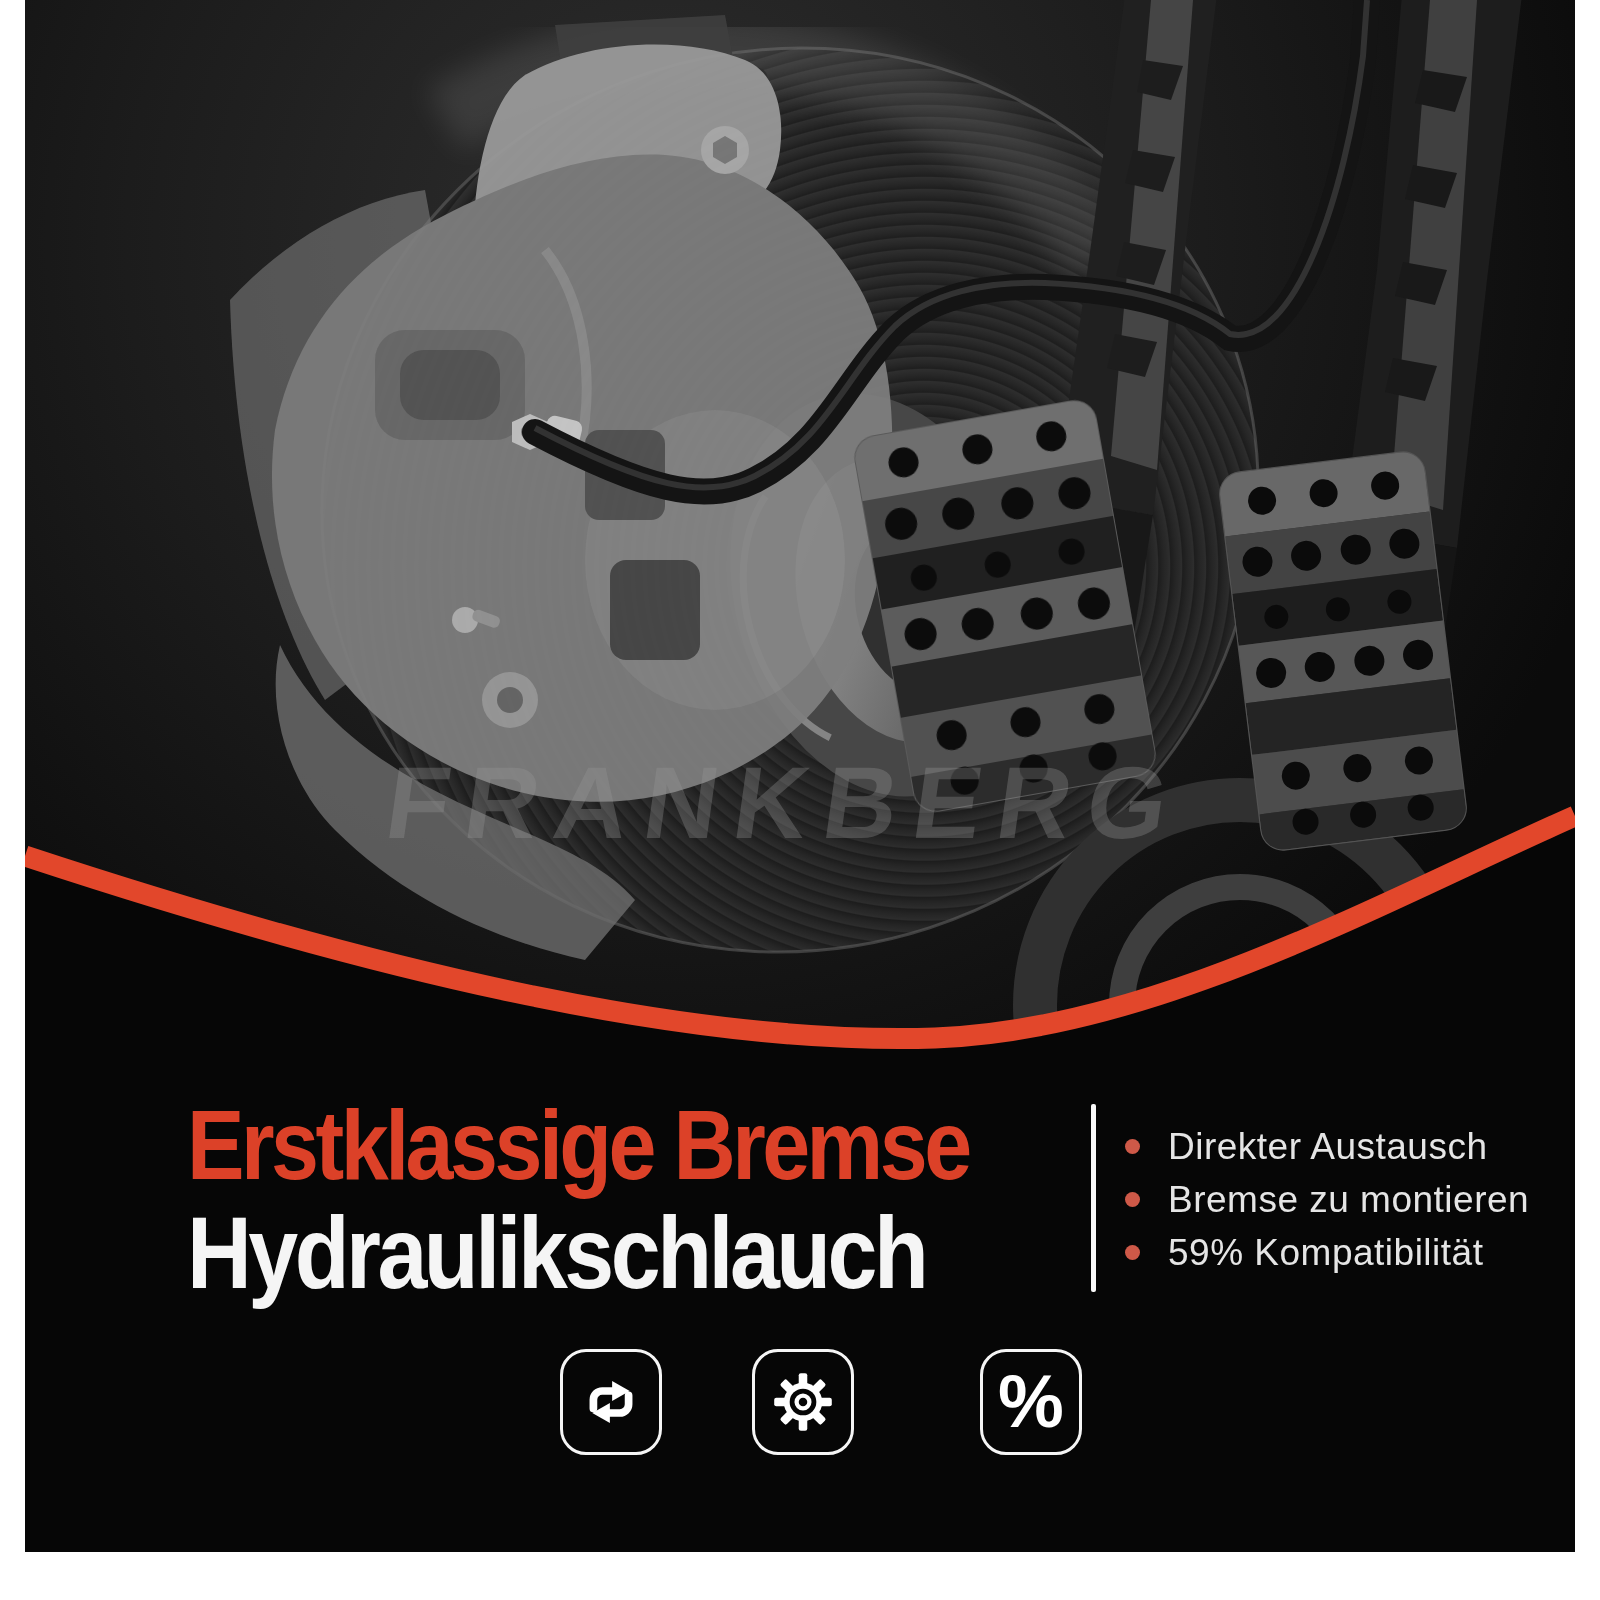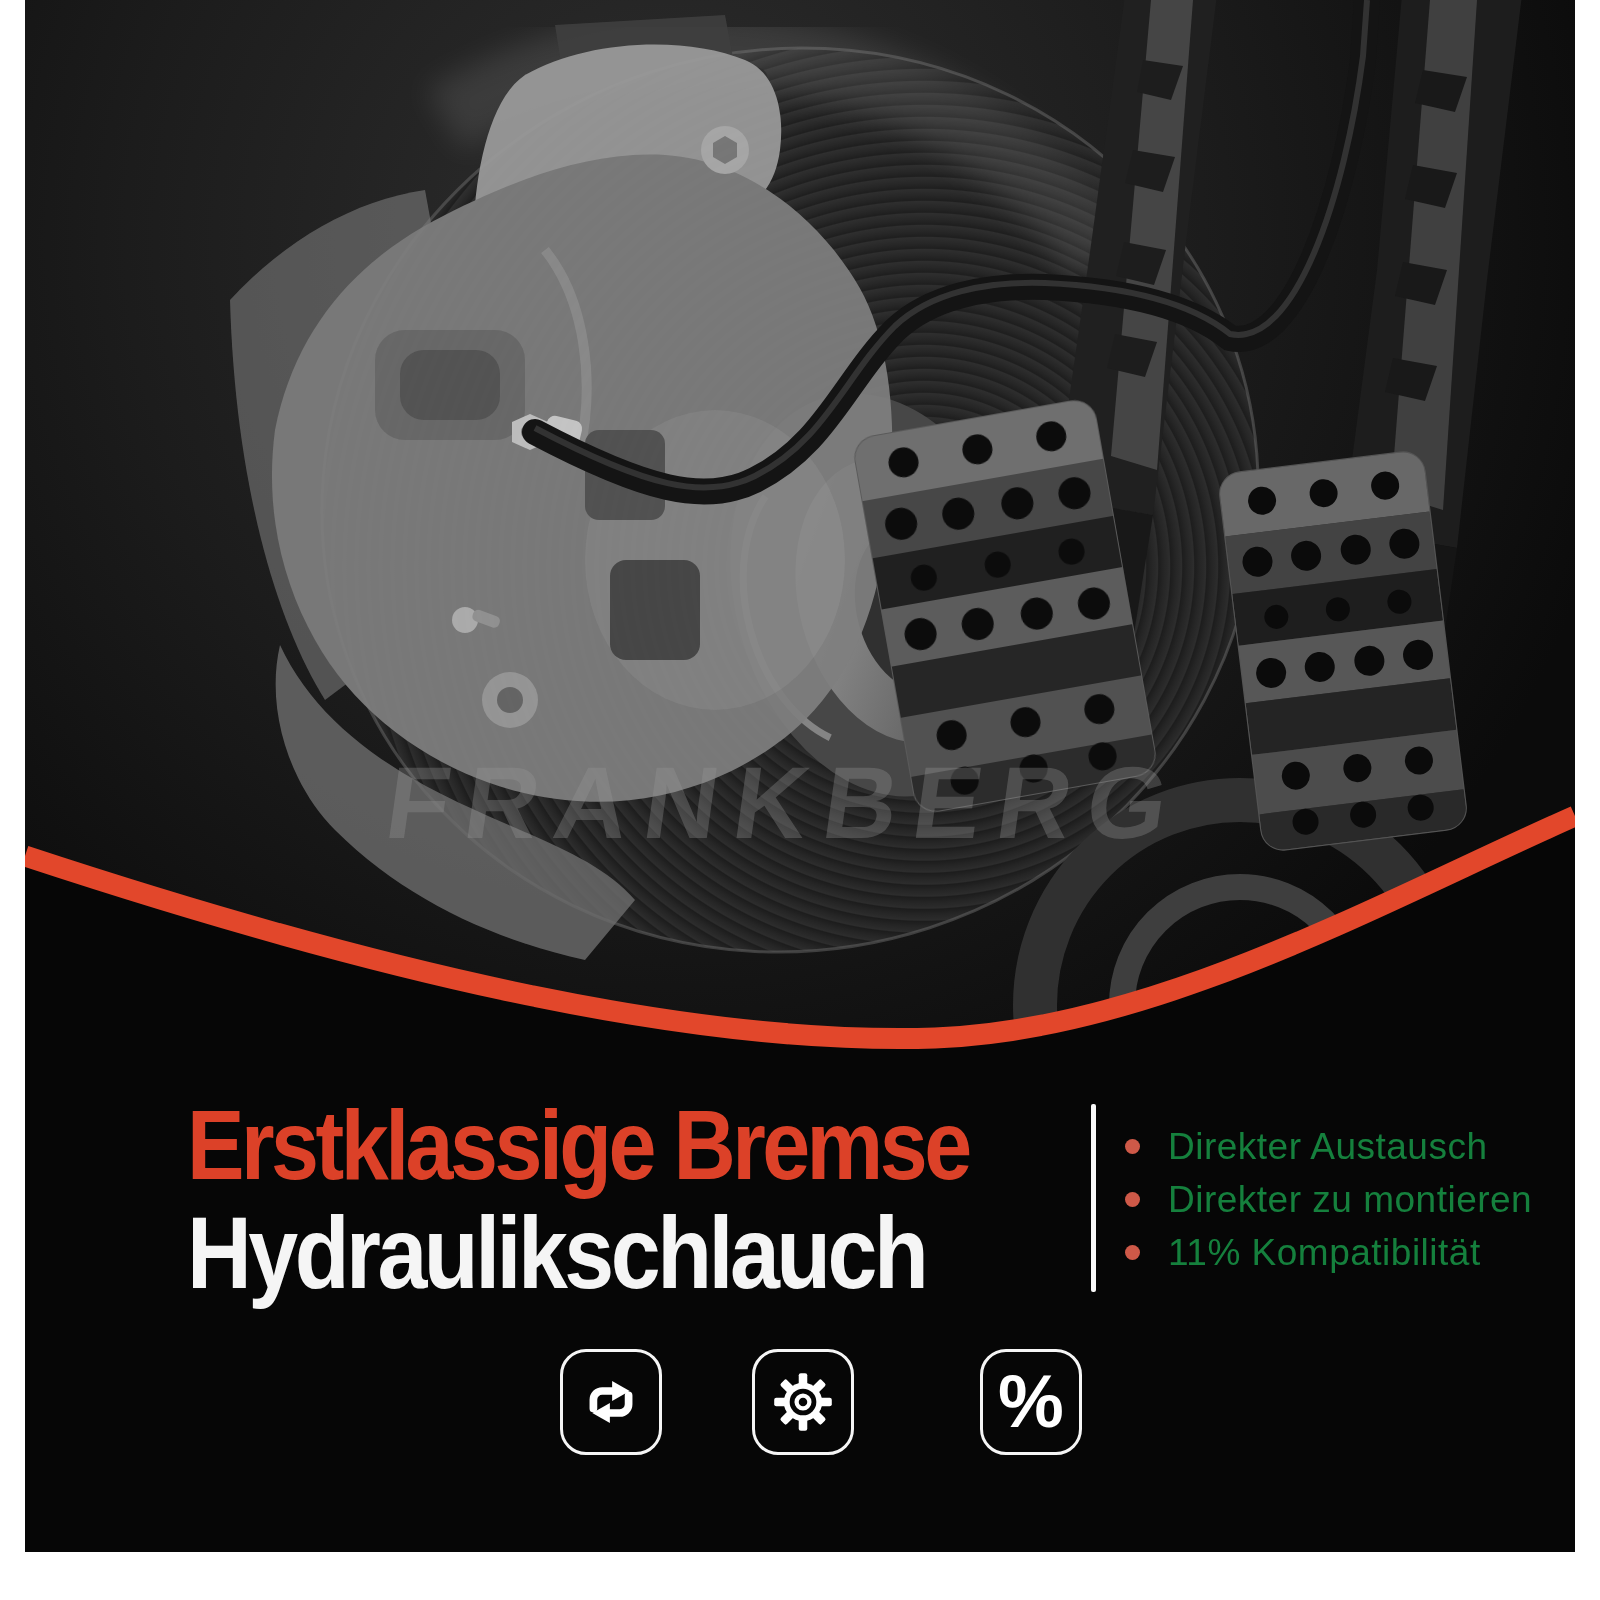--- a/index.html
+++ b/index.html
@@ -39,21 +39,21 @@
     background:#fafafa;border-radius:2px;
   }
   
   .features{position:absolute;left:1100px;top:1120px;width:440px;}
   .feature-row{display:flex;align-items:center;height:53px;}
   .bullet-dot{
     width:15px;height:15px;border-radius:50%;flex:0 0 15px;
     background:var(--bullet_dot,#ce5948);margin-right:28px;
   }
   .feature-label{
-    color:#15803d;font-size:37px;letter-spacing:.5px;white-space:nowrap;
+    color:#e5e5e5;font-size:37px;letter-spacing:.5px;white-space:nowrap;
   }
   
   .icon-tile{
     position:absolute;top:1349px;width:102px;height:106px;box-sizing:border-box;
     border:3px solid #f5f5f5;border-radius:26px;
     display:flex;align-items:center;justify-content:center;background:transparent;
   }
   .icon-tile.t1{left:535px;}
   .icon-tile.t2{left:727px;}
   .icon-tile.t3{left:955px;}
@@ -256,25 +256,25 @@
 
     <div class="divider"></div>
 
     <div class="features">
       <div class="feature-row">
         <span class="bullet-dot"></span>
         <span class="feature-label">Direkter Austausch</span>
       </div>
       <div class="feature-row">
         <span class="bullet-dot"></span>
-        <span class="feature-label">Direkter zu montieren</span>
+        <span class="feature-label">Bremse zu montieren</span>
       </div>
       <div class="feature-row">
         <span class="bullet-dot"></span>
-        <span class="feature-label">11% Kompatibilität</span>
+        <span class="feature-label">59% Kompatibilität</span>
       </div>
     </div>
 
     <div class="icon-tile t1">
       <svg width="66" height="66" viewBox="0 0 60 60">
         <path d="M14,36 V28 a8,8 0 0 1 8,-8 h13" fill="none" stroke="#ffffff" stroke-width="7" stroke-linecap="round" stroke-linejoin="round"></path>
         <polygon points="31,11 47,20 31,29" fill="#ffffff"></polygon>
         <path d="M46,24 V32 a8,8 0 0 1 -8,8 h-13" fill="none" stroke="#ffffff" stroke-width="7" stroke-linecap="round" stroke-linejoin="round"></path>
         <polygon points="29,31 13,40 29,49" fill="#ffffff"></polygon>
       </svg>

